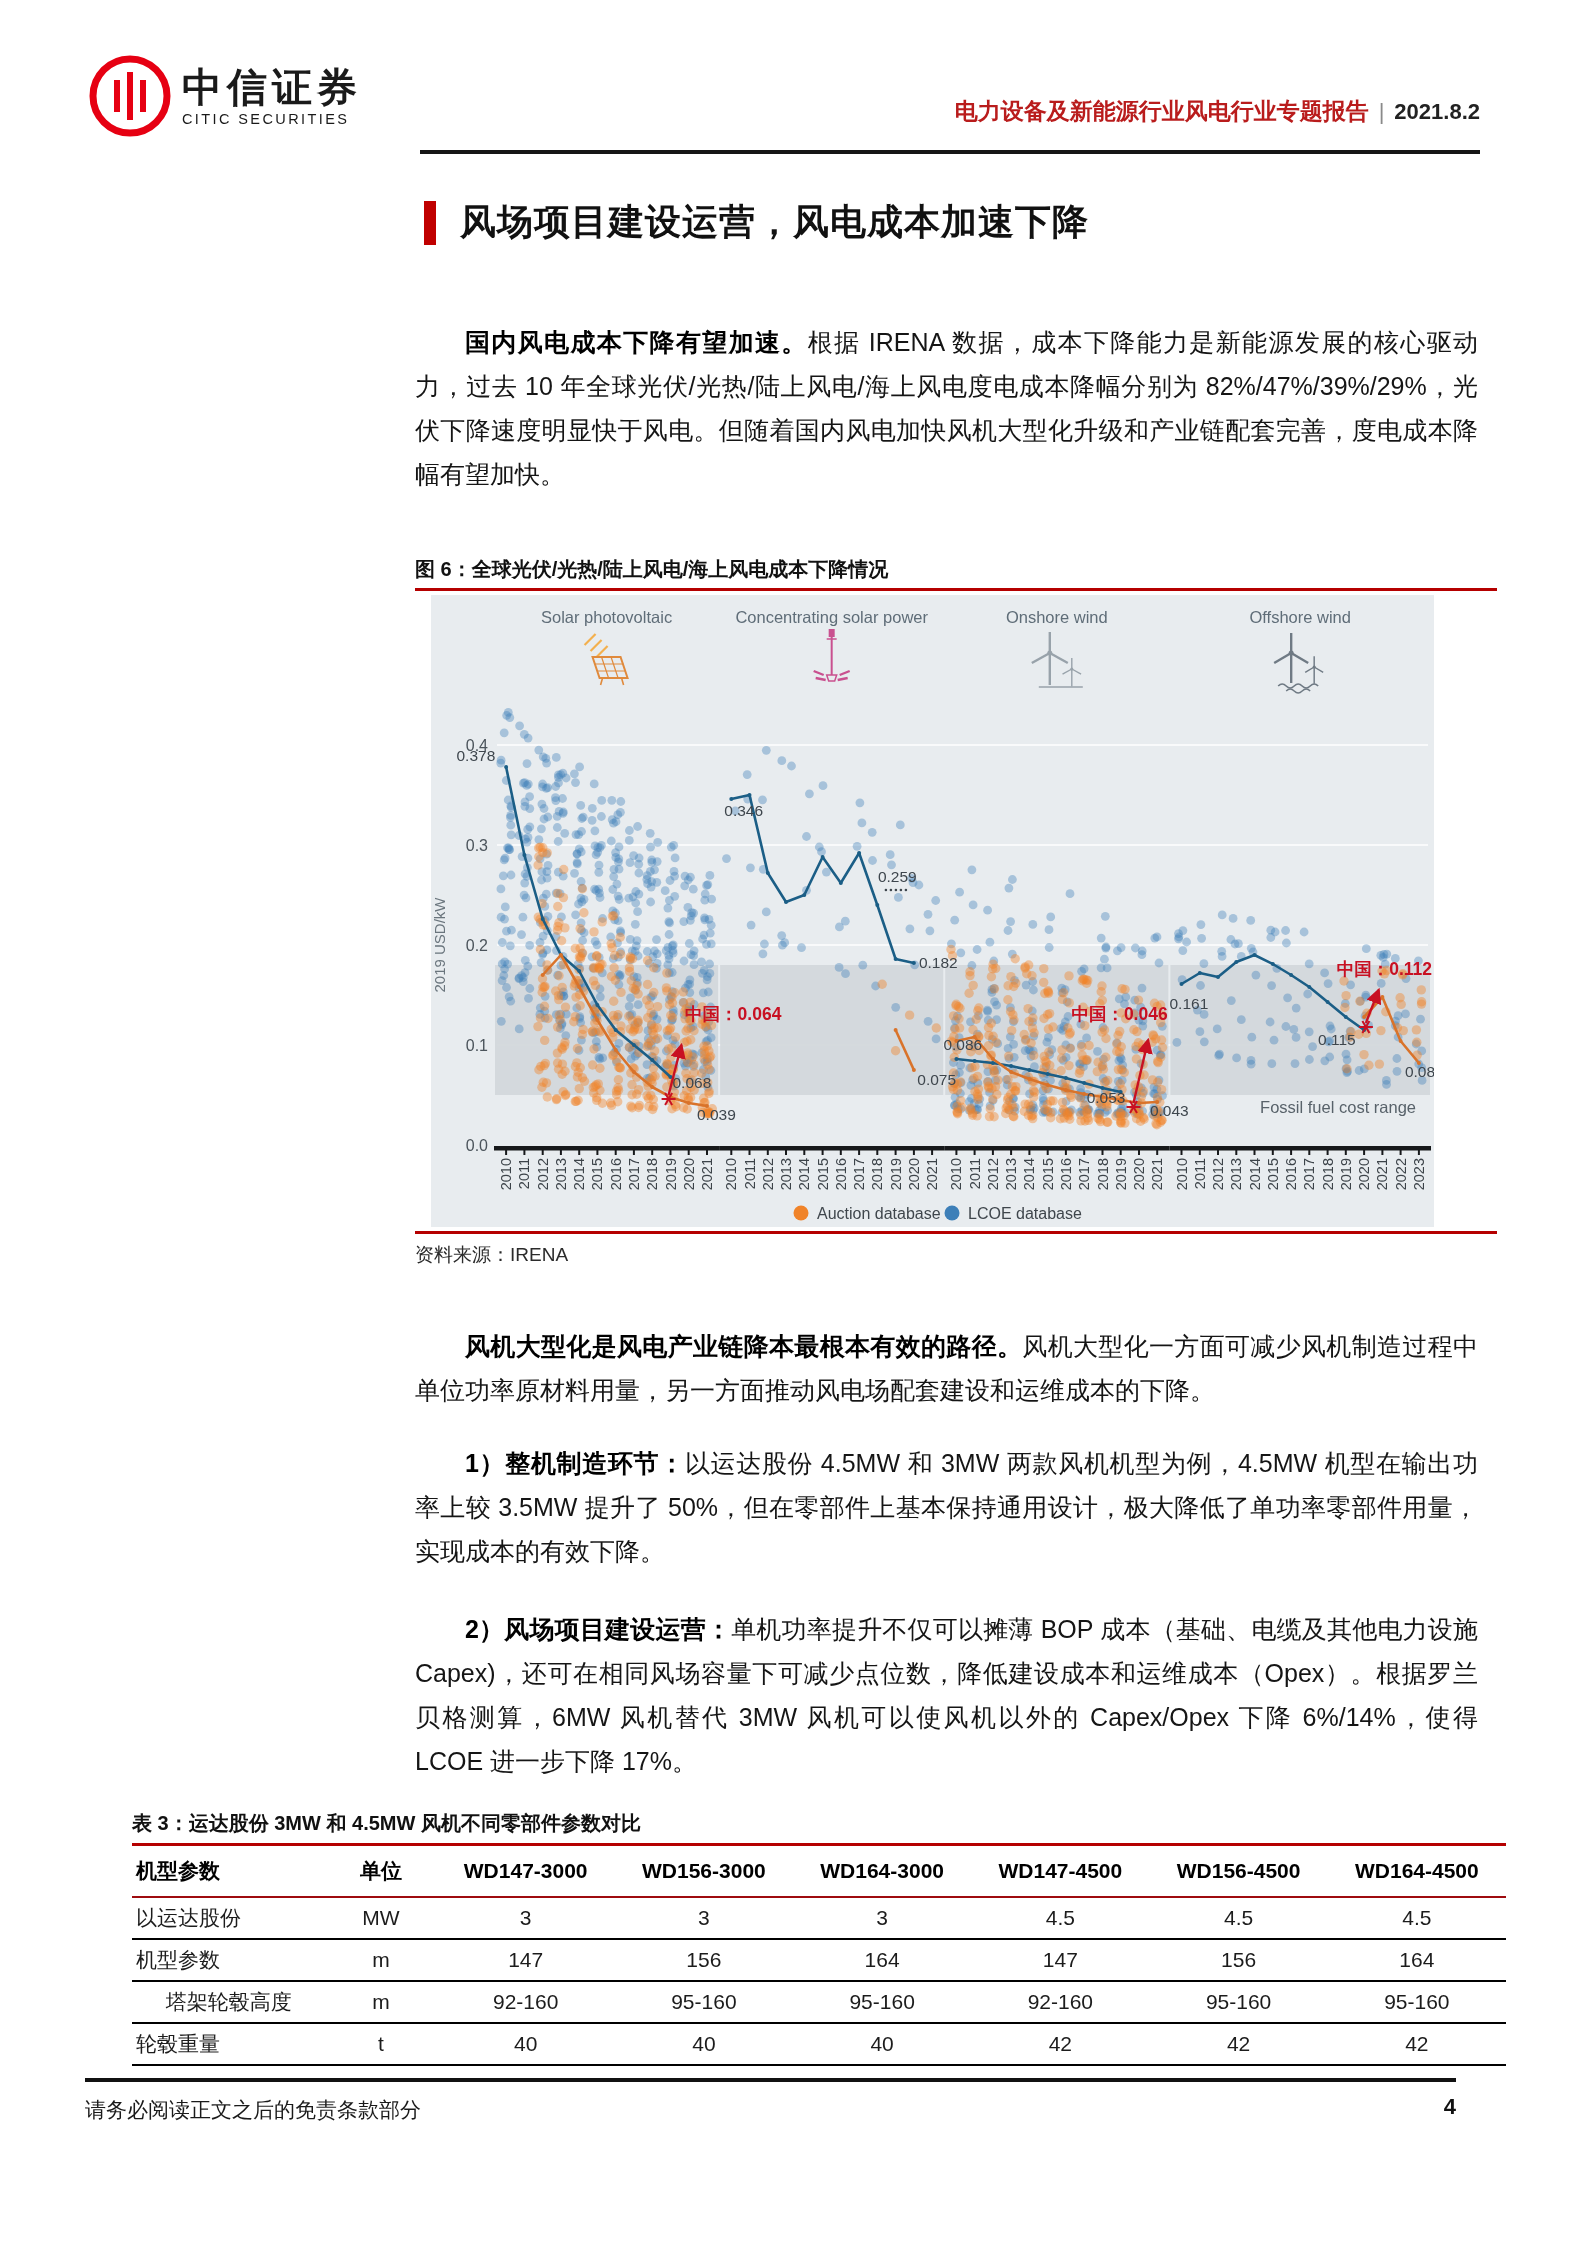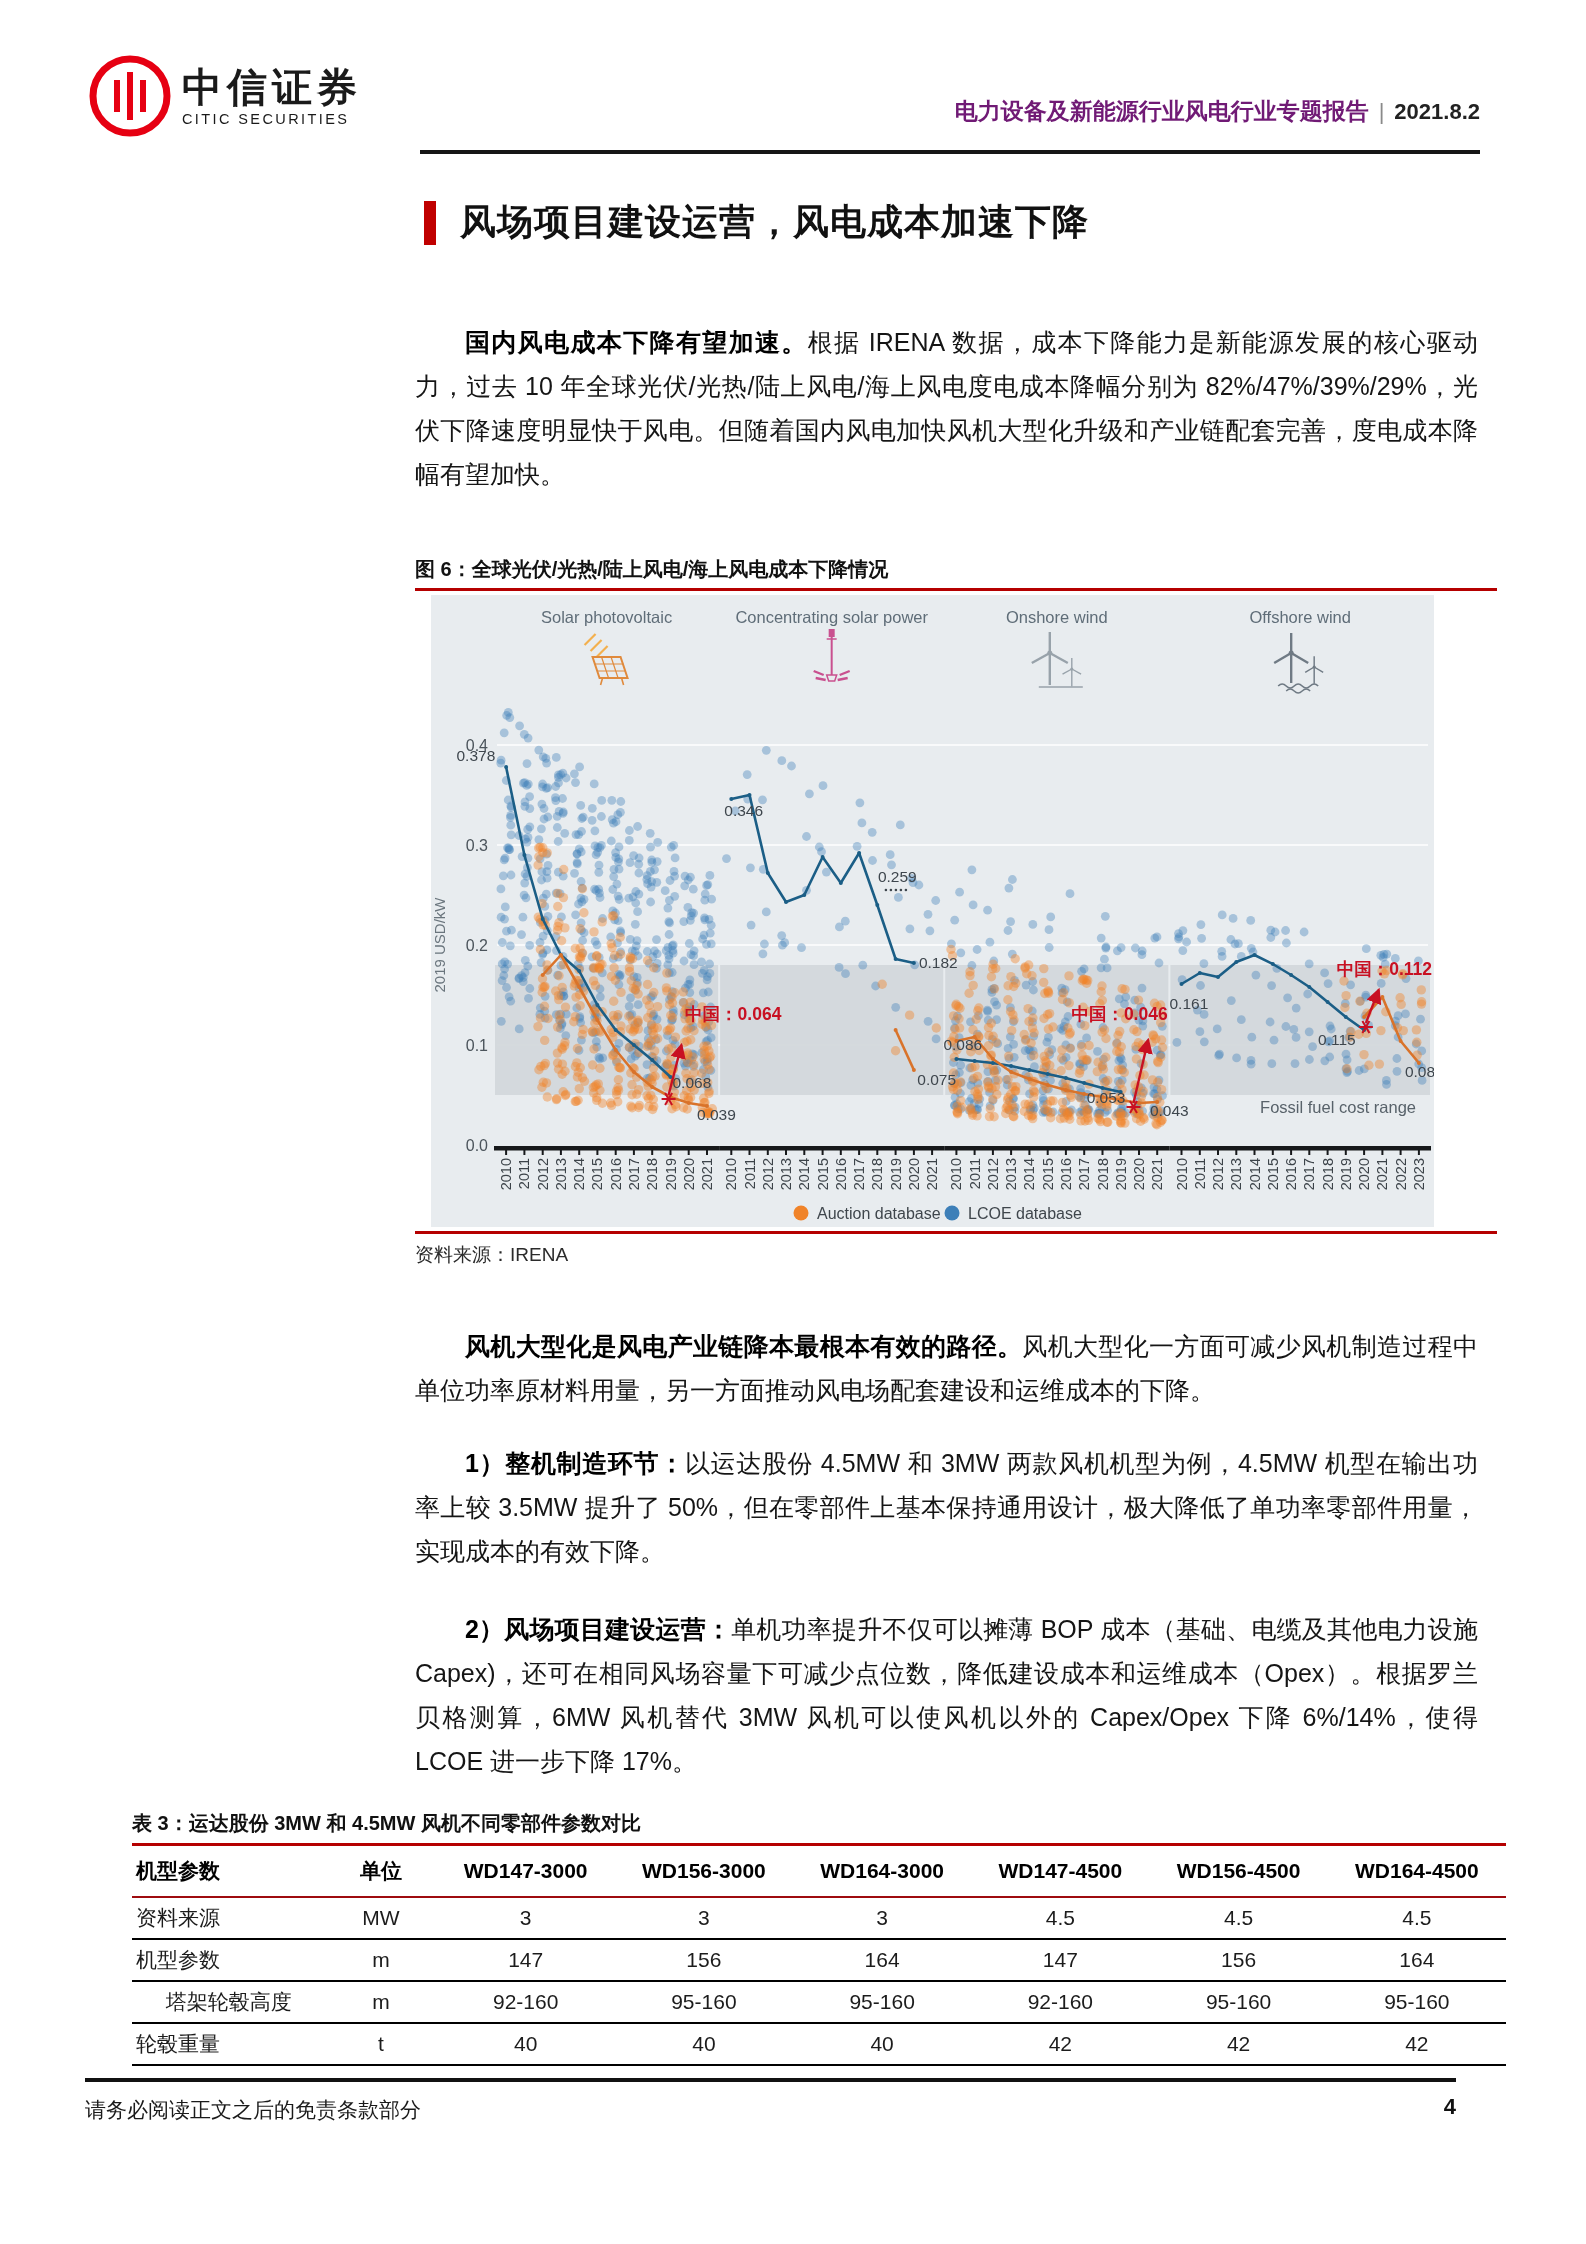--- a/index.html
+++ b/index.html
@@ -4,21 +4,21 @@
 <style>
   html,body{margin:0;padding:0;background:#ffffff;}
   .page{position:relative;width:1586px;height:2244px;background:#fff;overflow:hidden;
         font-family:"Liberation Sans","DejaVu Sans",sans-serif;color:#141414;}
 
   
   .brand{position:absolute;left:88px;top:54px;display:flex;align-items:center;gap:10px;}
   .brand-text .cn{font-size:40px;font-weight:bold;color:#1a1a1a;letter-spacing:5px;line-height:44px;}
   .brand-text .en{font-size:14.5px;color:#1a1a1a;letter-spacing:2.4px;margin-top:2px;}
   .header-right{position:absolute;right:106px;top:96px;display:flex;align-items:baseline;gap:10px;white-space:nowrap;}
-  .header-right .rpt{color:#701a75;font-weight:bold;font-size:23px;}
+  .header-right .rpt{color:#b91c1c;font-weight:bold;font-size:23px;}
   .header-right .sep{color:#8a8a8a;font-size:22px;font-weight:300;}
   .header-right .date{color:#222;font-weight:bold;font-size:22px;}
   .header-rule{position:absolute;left:420px;top:150px;width:1060px;height:4px;background:#161616;}
 
   
   .sec-head{position:absolute;left:424px;top:198px;display:flex;align-items:center;}
   .sec-bar{width:12px;height:44px;background:#c00000;margin-right:24px;}
   .sec-title{font-size:36px;font-weight:bold;color:#111;letter-spacing:1px;}
 
   
@@ -2013,21 +2013,21 @@
           <th class="cx">WD147-3000</th>
           <th class="cx">WD156-3000</th>
           <th class="cx">WD164-3000</th>
           <th class="cx">WD147-4500</th>
           <th class="cx">WD156-4500</th>
           <th class="cx">WD164-4500</th>
         </tr>
       </thead>
     <tbody>
         <tr>
-          <th class="c0" style="text-align: left;">资料来源</th>
+          <th class="c0" style="text-align: left;">以运达股份</th>
           <td class="c1">MW</td>
           <td class="cx">3</td>
           <td class="cx">3</td>
           <td class="cx">3</td>
           <td class="cx">4.5</td>
           <td class="cx">4.5</td>
           <td class="cx">4.5</td>
         </tr>
         <tr>
           <th class="c0" style="text-align: left;">机型参数</th>

